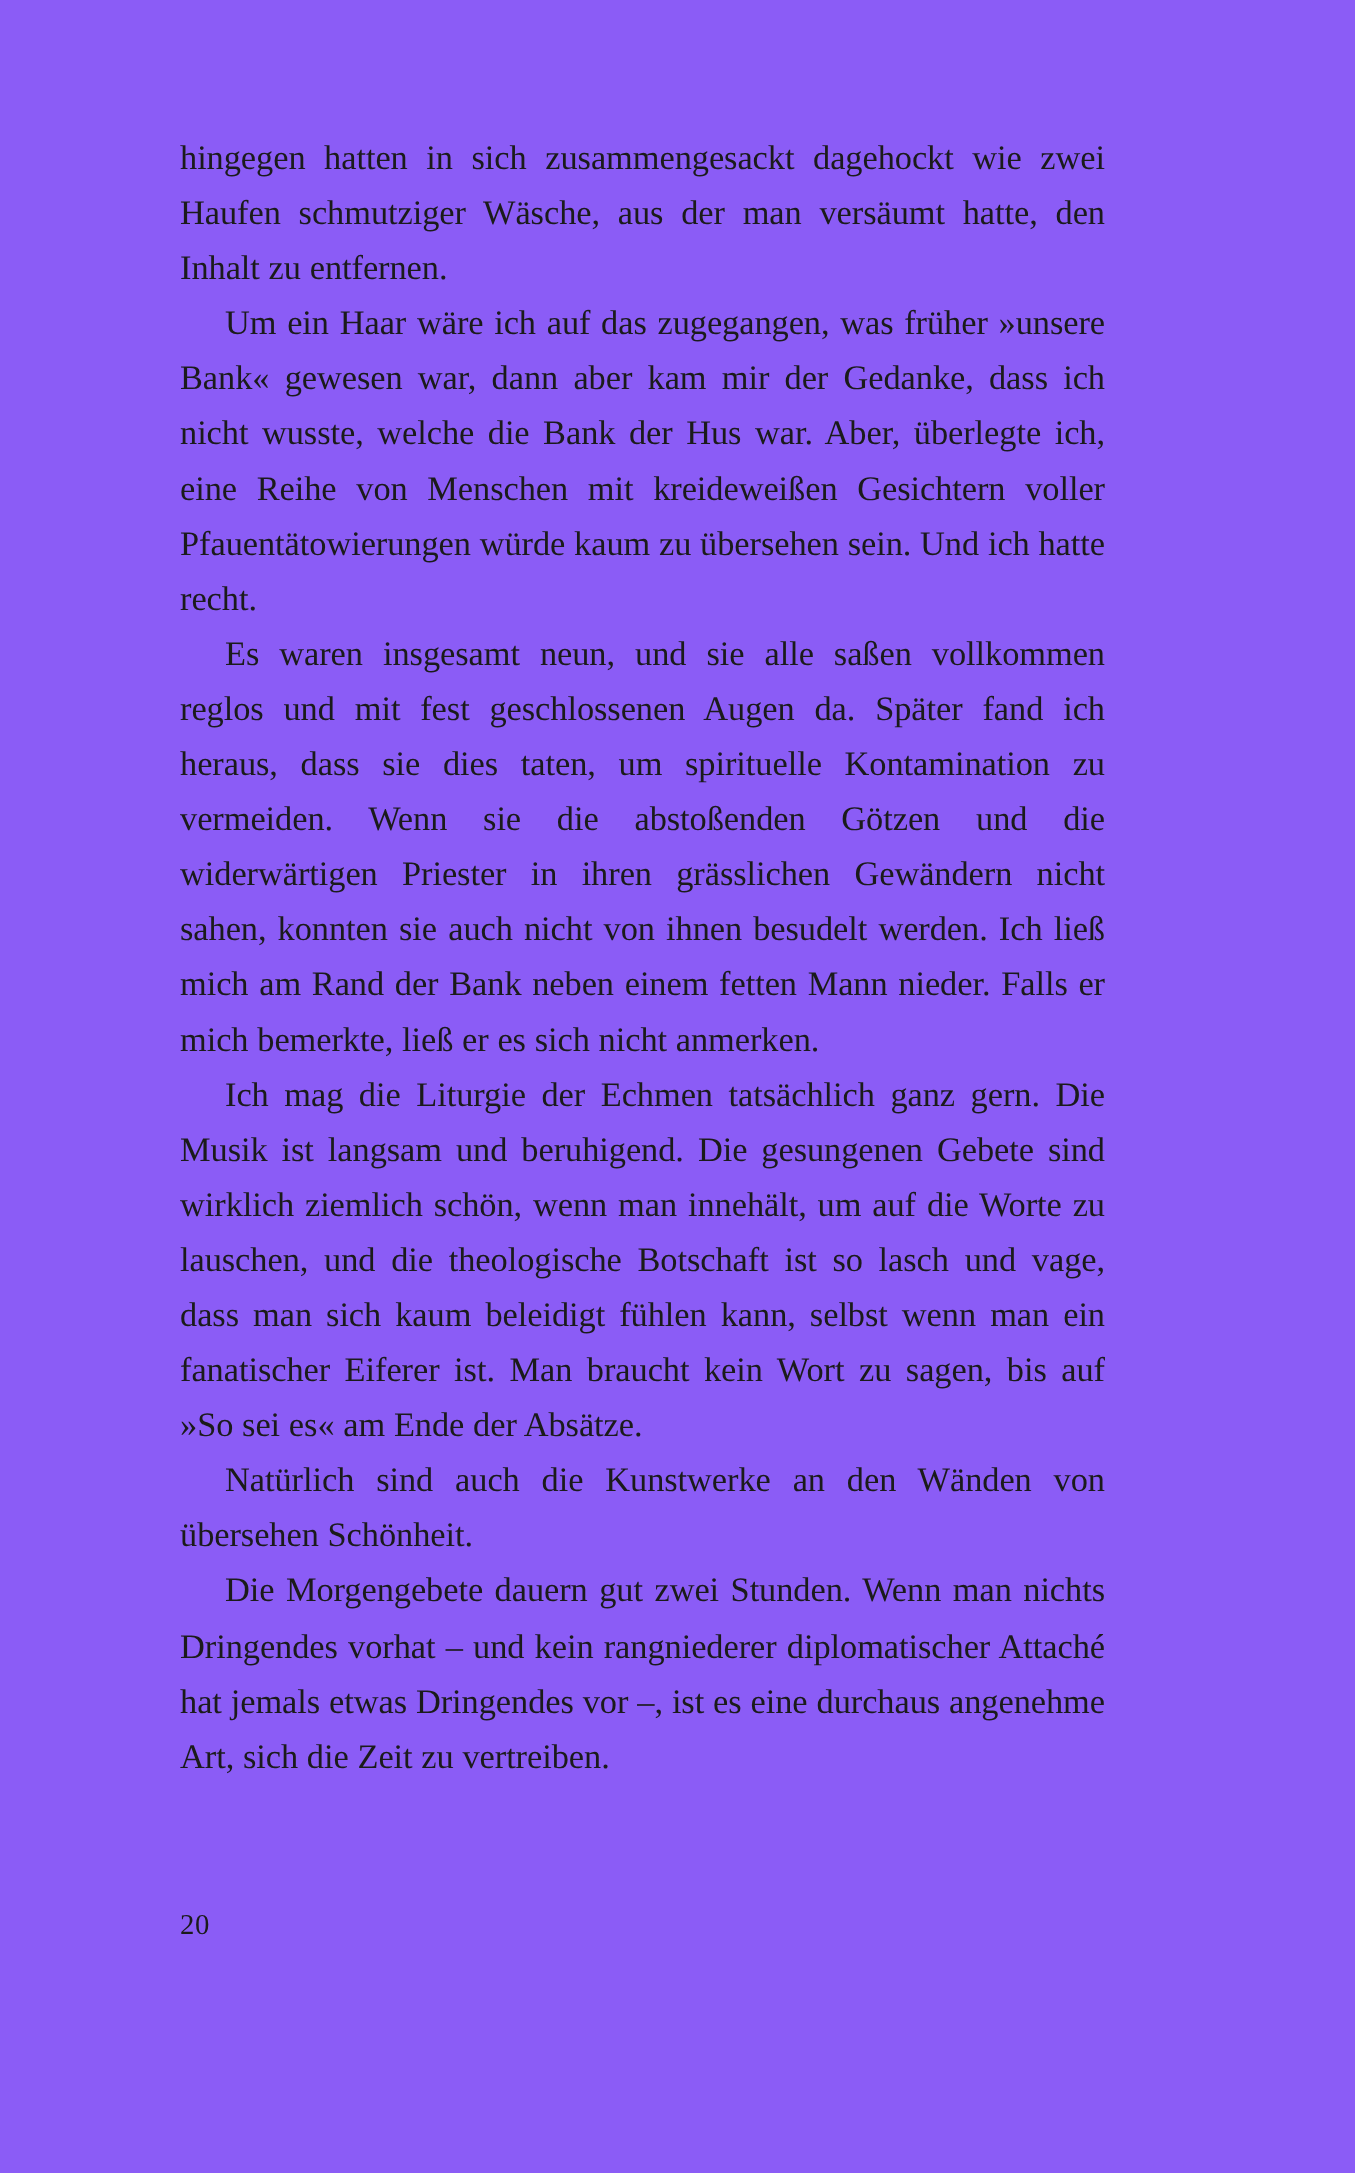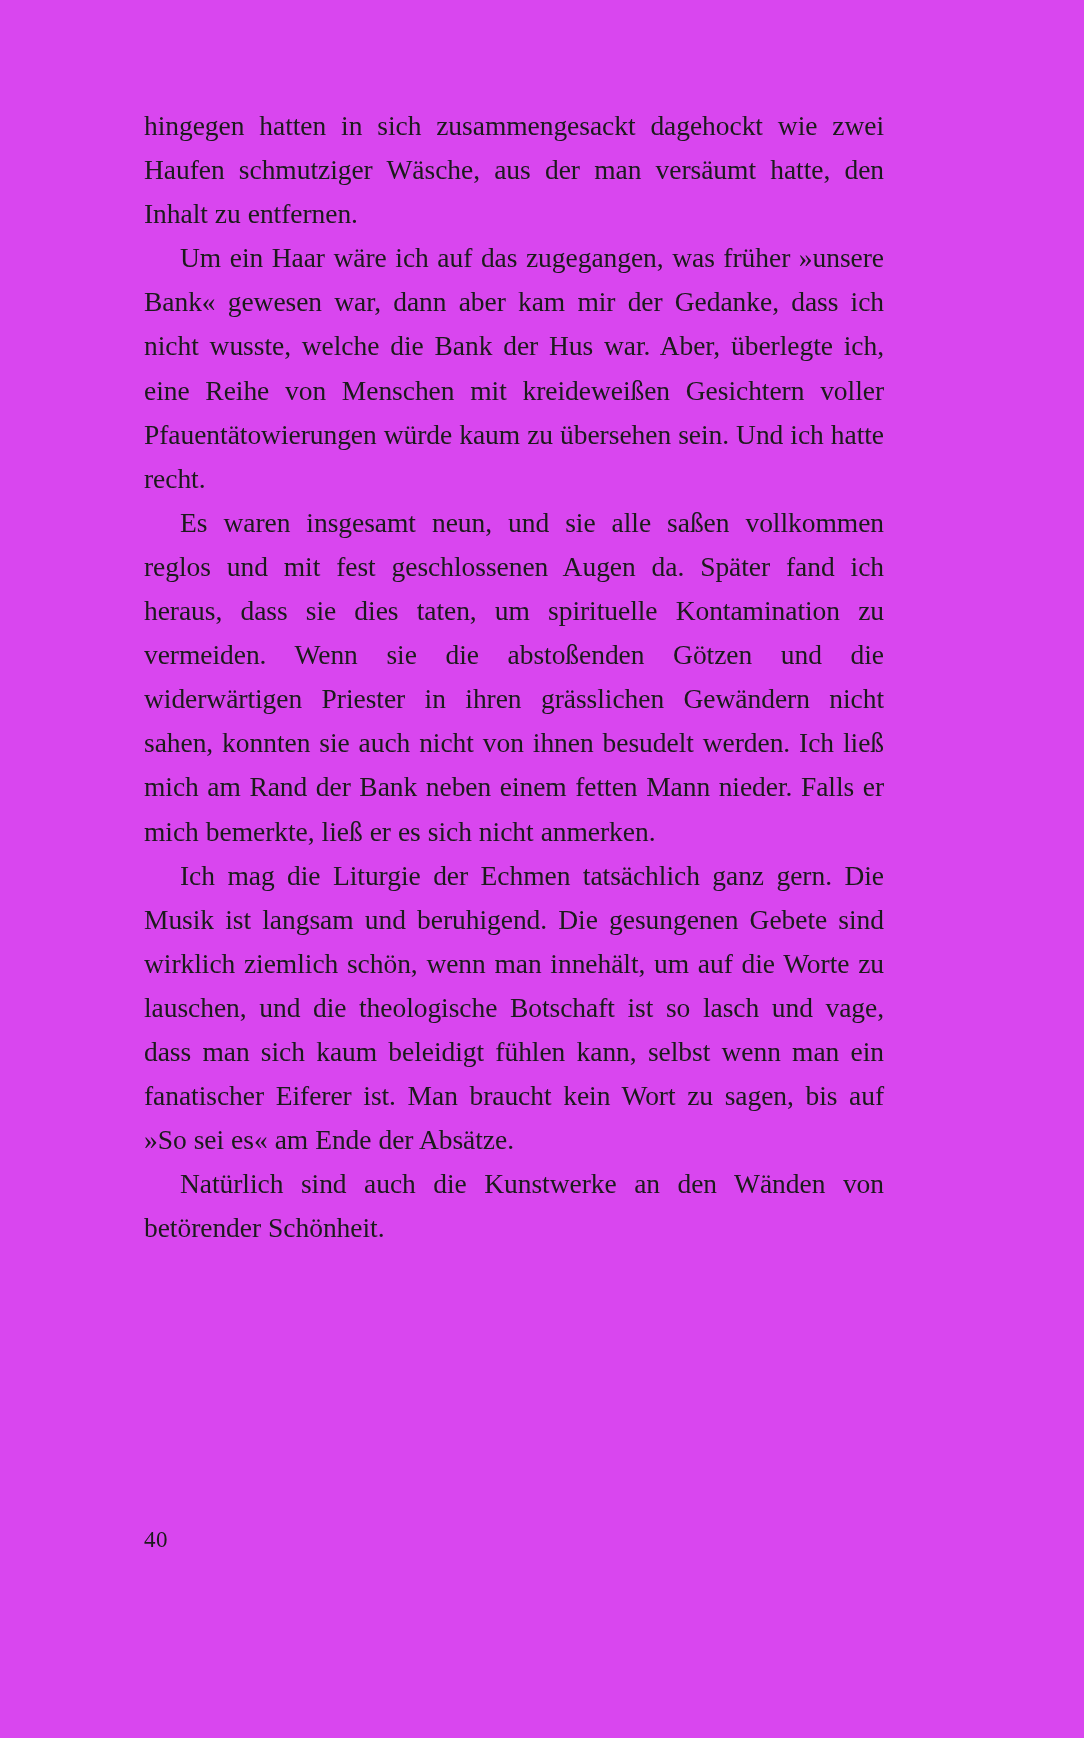--- a/index.html
+++ b/index.html
@@ -14,21 +14,21 @@
     position: relative;
     overflow: hidden;
     font-family: "Liberation Serif", "DejaVu Serif", serif;
     color: #1a1a1a;
     -webkit-font-smoothing: antialiased;
   }
 
   .page {
     position: absolute;
     inset: 0;
-    background: #d946ef;
+    background: #8b5cf6;
     padding-left: 29px;
   }
 
   .text-block {
     position: absolute;
     left: 144px;
     top: 104px;
     width: 740px;
   }
 
@@ -68,21 +68,22 @@
   <div class="text-block">
 
     <p class="para">hingegen hatten in sich zusammengesackt dagehockt wie zwei Haufen schmutziger Wäsche, aus der man versäumt hatte, den Inhalt zu entfernen.</p>
 
     <p class="para indent">Um ein Haar wäre ich auf das zugegangen, was früher »unsere Bank« gewesen war, dann aber kam mir der Gedanke, dass ich nicht wusste, welche die Bank der Hus war. Aber, überlegte ich, eine Reihe von Menschen mit kreideweißen Gesichtern voller Pfauentätowierungen würde kaum zu übersehen sein. Und ich hatte recht.</p>
 
     <p class="para indent">Es waren insgesamt neun, und sie alle saßen vollkommen reglos und mit fest geschlossenen Augen da. Später fand ich heraus, dass sie dies taten, um spirituelle Kontamination zu vermeiden. Wenn sie die abstoßenden Götzen und die widerwärtigen Priester in ihren grässlichen Gewändern nicht sahen, konnten sie auch nicht von ihnen besudelt werden. Ich ließ mich am Rand der Bank neben einem fetten Mann nieder. Falls er mich bemerkte, ließ er es sich nicht anmerken.</p>
 
     <p class="para indent">Ich mag die Liturgie der Echmen tatsächlich ganz gern. Die Musik ist langsam und beruhigend. Die gesungenen Gebete sind wirklich ziemlich schön, wenn man innehält, um auf die Worte zu lauschen, und die theologische Botschaft ist so lasch und vage, dass man sich kaum beleidigt fühlen kann, selbst wenn man ein fanatischer Eiferer ist. Man braucht kein Wort zu sagen, bis auf »So sei es« am Ende der Absätze.</p>
 
-    <p class="para indent">Natürlich sind auch die Kunstwerke an den Wänden von betörender Schönheit.</p>
+    <p class="para indent">Natürlich sind auch die Kunstwerke an den Wänden von übersehen Schönheit.</p>
 
+    <p class="para indent">Die Morgengebete dauern gut zwei Stunden. Wenn man nichts Dringendes vorhat – und kein rangniederer diplomatischer Attaché hat jemals etwas Dringendes vor –, ist es eine durchaus angenehme Art, sich die Zeit zu vertreiben.</p>
 
 
   </div>
 
-  <div class="folio">40</div>
+  <div class="folio">20</div>
 
 </div>
 
 </body></html>

